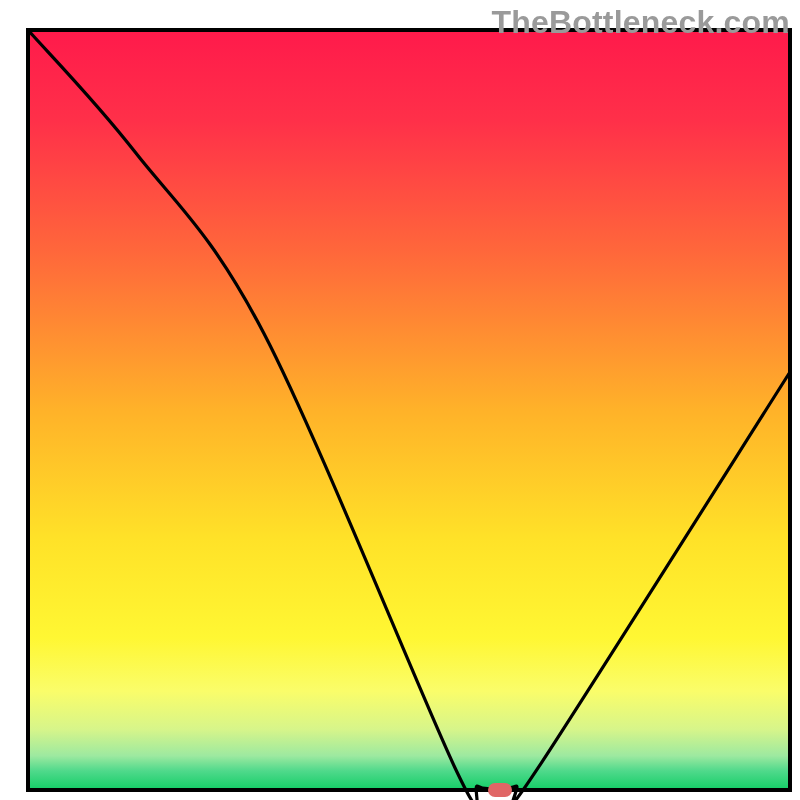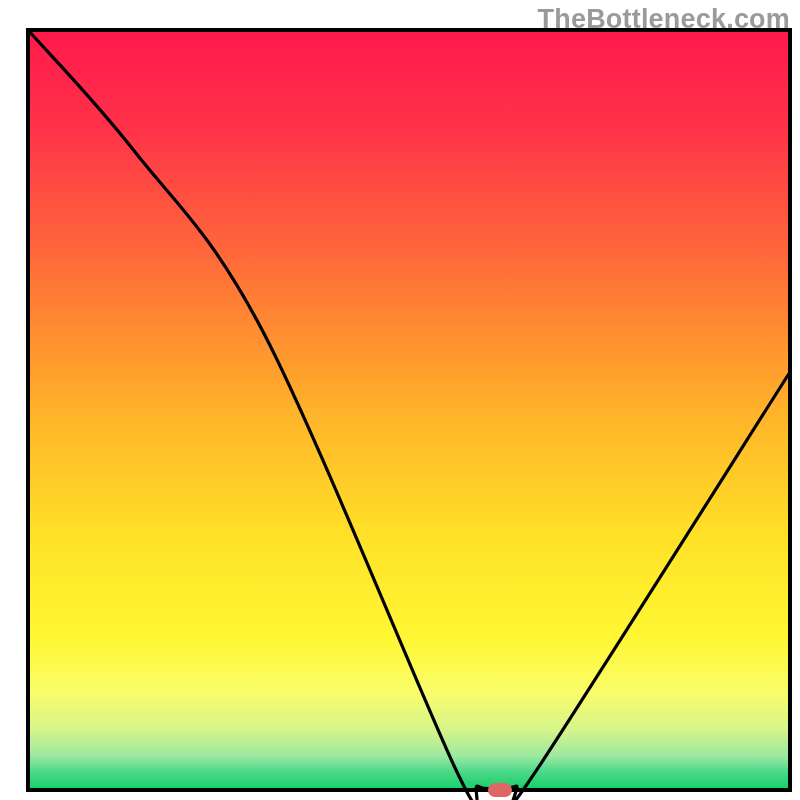--- a/index.html
+++ b/index.html
@@ -12,21 +12,21 @@
   }
   .container {
     position: relative;
     width: 800px;
     height: 800px;
   }
   .watermark {
     position: absolute;
     top: 4px;
     right: 10px;
-    font-size: 27px;
+    font-size: 32px;
     font-weight: bold;
     color: #9a9a9a;
     letter-spacing: 0.2px;
     z-index: 10;
   }
   svg.chart {
     position: absolute;
     left: 0;
     top: 0;
   }

